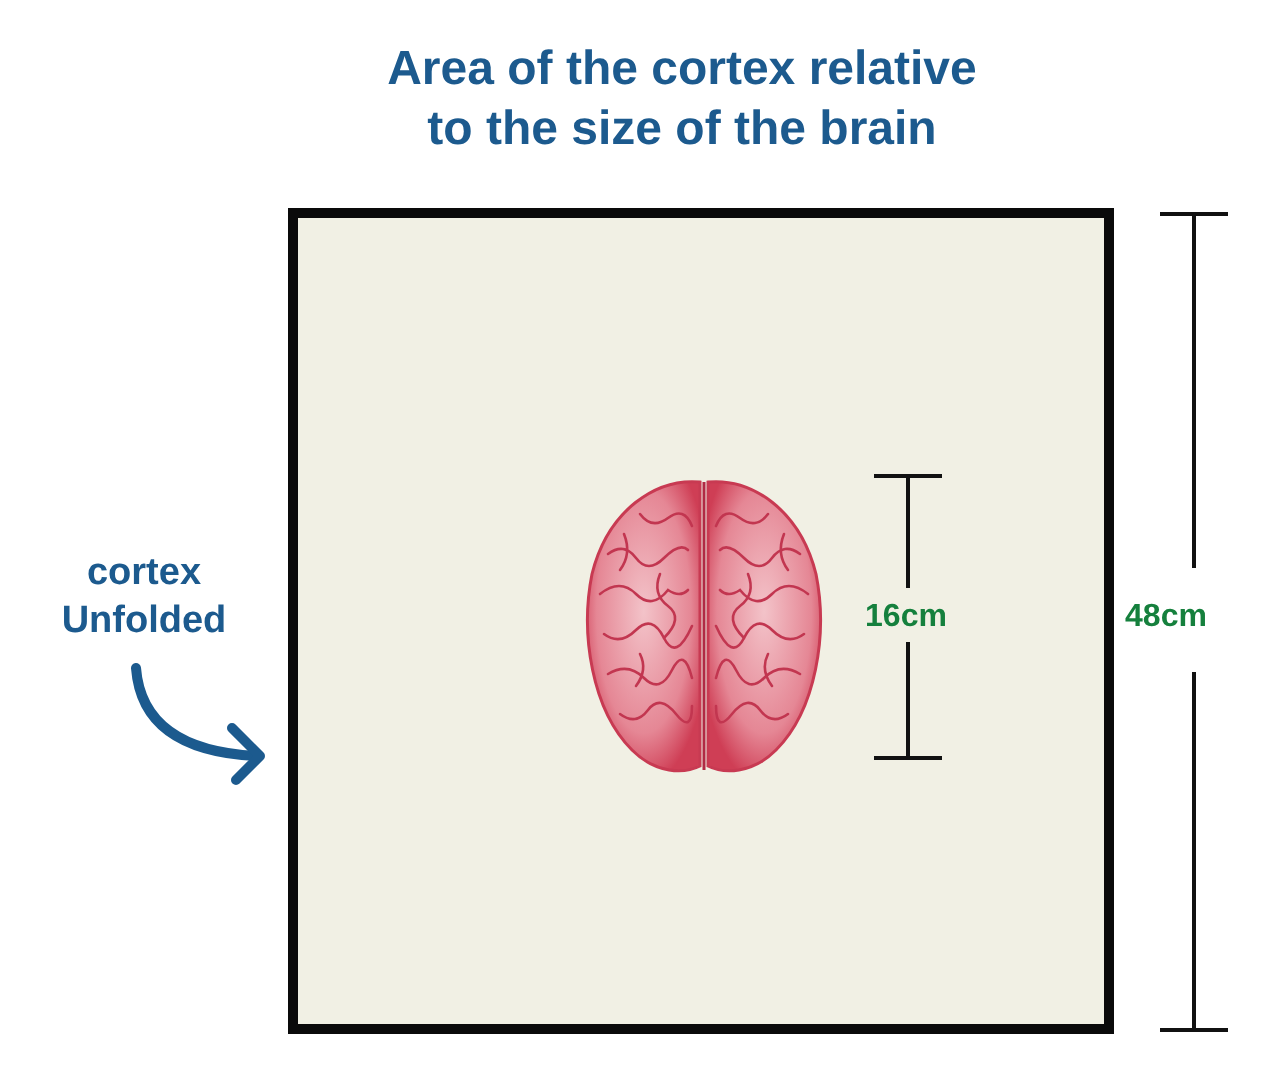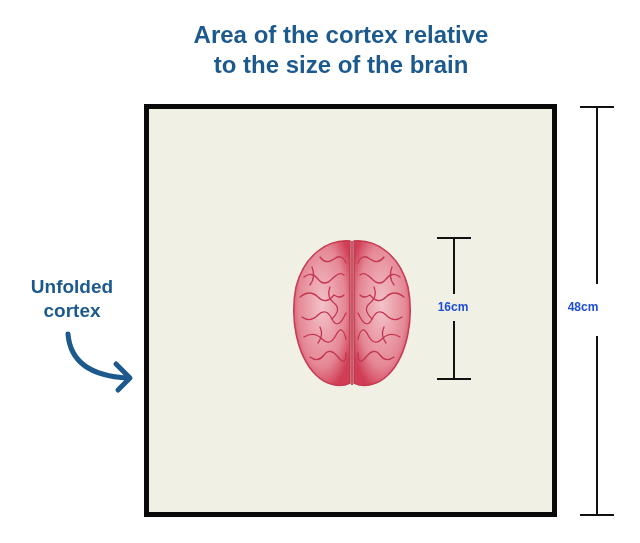--- a/index.html
+++ b/index.html
@@ -4,21 +4,21 @@
 <style>
   html,body{margin:0;padding:0;background:#ffffff;}
   body{width:640px;height:543px;position:relative;overflow:hidden;font-family:"Liberation Sans",sans-serif;}
   .title{position:absolute;left:0;top:20px;width:682px;text-align:center;color:#1c5a8e;font-weight:bold;font-size:24px;line-height:30px;}
   .title span{display:block;}
   .box{position:absolute;left:144px;top:104px;width:403px;height:403px;border:5px solid #0a0a0a;background:#f1f0e4;box-sizing:content-box;}
   .brain{position:absolute;left:290px;top:237px;width:124px;height:152px;}
   .ruler{position:absolute;}
   .ruler .bar{position:absolute;left:50%;width:2px;margin-left:-1px;background:#111;}
   .ruler .cap{position:absolute;left:0;height:2px;background:#111;}
-  .rlabel{position:absolute;font-weight:bold;color:#1d4ed8;font-size:12px;text-align:center;}
+  .rlabel{position:absolute;font-weight:bold;color:#15803d;font-size:16px;text-align:center;}
   .side-label{position:absolute;left:8px;top:275px;width:128px;text-align:center;color:#1c5a8e;font-weight:bold;font-size:19px;line-height:24px;}
   .side-label span{display:block;}
   .arrow{position:absolute;left:60px;top:330px;width:80px;height:64px;}
 </style>
 </head>
 <body>
 
 <div class="title">
   <span>Area of the cortex relative</span>
   <span>to the size of the brain</span>
@@ -69,20 +69,20 @@
 
 <div class="ruler" style="left:580px;top:106px;width:34px;height:410px;">
   <div class="cap" style="top:0;width:34px;"></div>
   <div class="bar" style="top:0;height:178px;"></div>
   <div class="bar" style="top:230px;height:180px;"></div>
   <div class="cap" style="top:408px;width:34px;"></div>
 </div>
 <div class="rlabel" style="left:548px;top:300px;width:70px;">48cm</div>
 
 <div class="side-label">
+  <span>cortex</span>
   <span>Unfolded</span>
-  <span>cortex</span>
 </div>
 
 <svg class="arrow" viewBox="0 0 80 64">
   <path d="M8 4 C10 30 28 46 68 48" fill="none" stroke="#1c5a8e" stroke-width="5" stroke-linecap="round"></path>
   <path d="M56 34 L70 48 L58 60" fill="none" stroke="#1c5a8e" stroke-width="5" stroke-linecap="round" stroke-linejoin="round"></path>
 </svg>
 
 </body></html>

